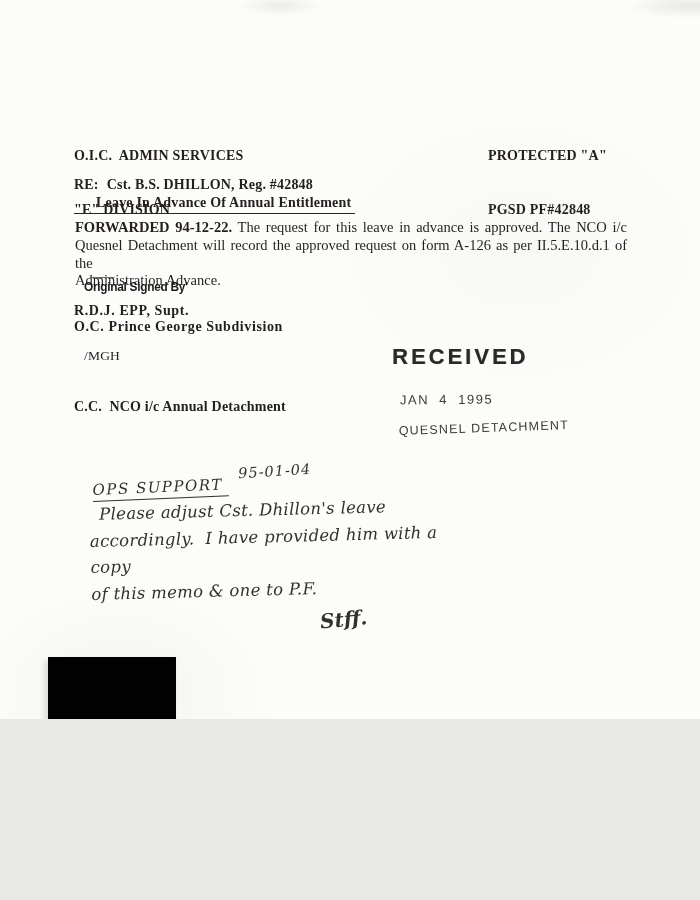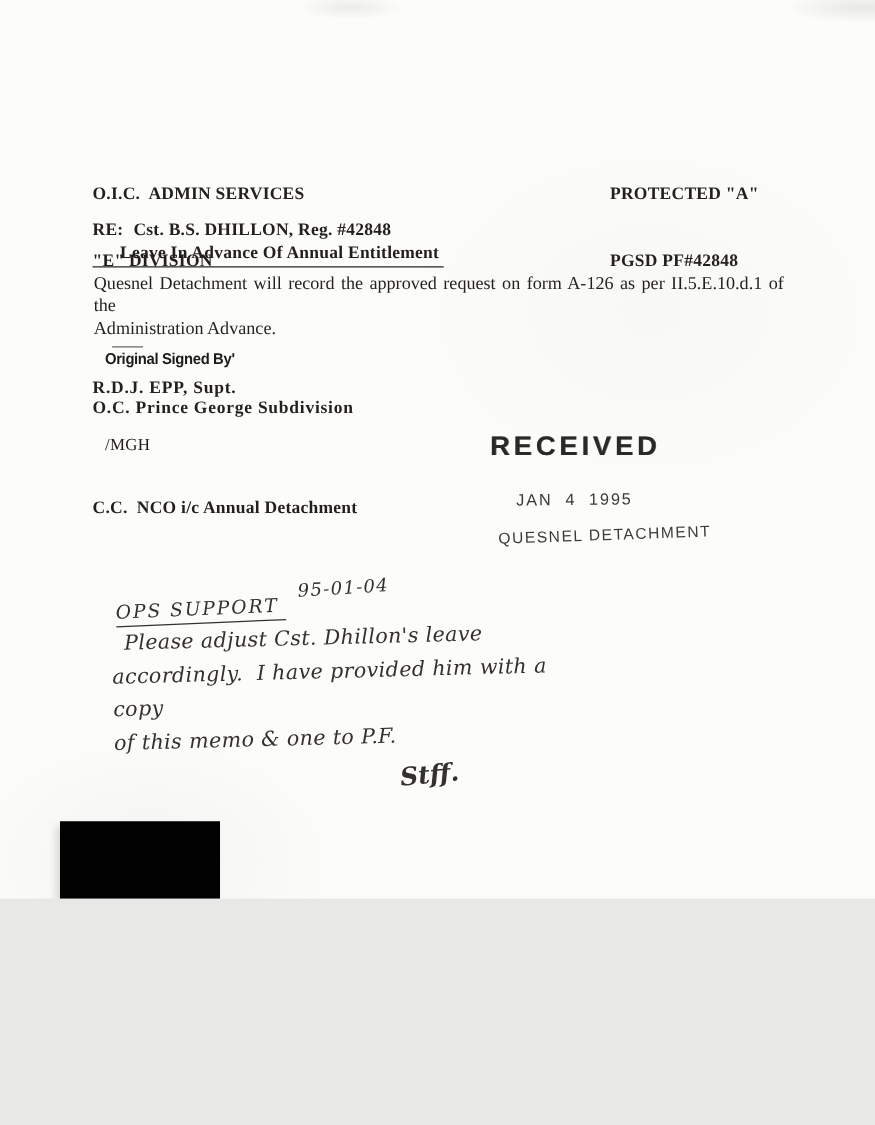--- a/index.html
+++ b/index.html
@@ -64,21 +64,21 @@
     font-family: "Liberation Sans", sans-serif;
     font-weight: bold;
     font-size: 22px;
     letter-spacing: 3px;
     color: #2b2928;
     text-shadow: 0.5px 0.5px 0 rgba(43,41,40,0.55);
     transform: scaleY(0.98);
   }
   .cc-line { left: 74px; top: 398px; }
   .date-stamp {
-    left: 413px; top: 392px;
+    left: 400px; top: 392px;
     font-family: "Liberation Sans", sans-serif;
     font-size: 13px;
     letter-spacing: 1.5px;
     color: #3c3a38;
     transform: rotate(-0.5deg);
   }
   .detachment-stamp {
     left: 399px; top: 424px;
     font-family: "Liberation Sans", sans-serif;
     font-size: 12.5px;
@@ -127,20 +127,21 @@
   </div>
 
   <div class="abs subject typed b">
     <div>
       <span>RE:</span><span class="subject-name">Cst. B.S. DHILLON, Reg. #42848</span>
     </div>
     <div class="subject-underlined">Leave In Advance Of Annual Entitlement</div>
   </div>
 
   <div class="abs body-par">
+    <div class="just"><span class="b">FORWARDED 94-12-22.</span> <span>The request for this leave in advance is approved. The NCO i/c</span></div>
     <div class="just">Quesnel Detachment will record the approved request on form A-126 as per II.5.E.10.d.1 of the</div>
     <div>Administration Advance.</div>
   </div>
 
   <div class="abs osb-stamp">
     <span class="osb-overline"></span>
     <span>Original Signed By'</span>
   </div>
 
   <div class="abs sig-name typed b">R.D.J. EPP, Supt.</div>

